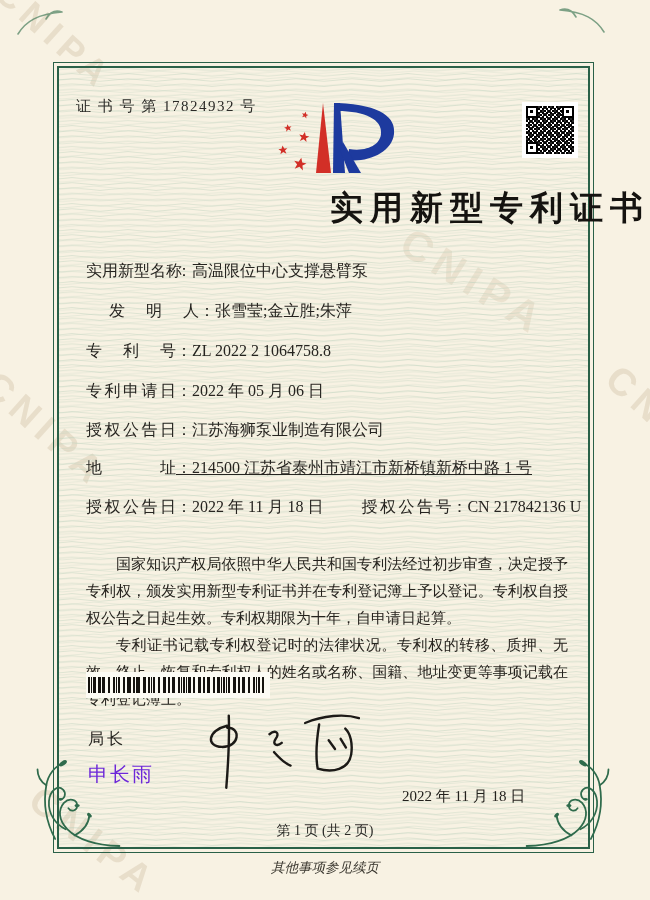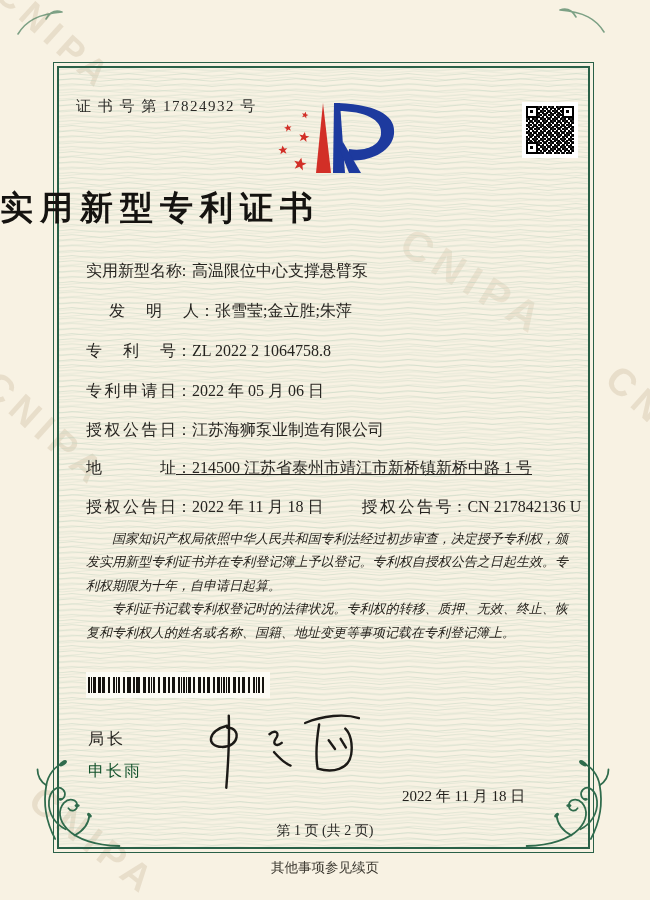--- a/index.html
+++ b/index.html
@@ -47,49 +47,49 @@
   .qr-inner{
     position:relative;width:100%;height:100%;
     background:
       repeating-conic-gradient(rgba(0,0,0,0.85) 0% 25%, transparent 25% 50%) 0 0/7px 7px,
       repeating-conic-gradient(#000 0% 25%, #fff 25% 50%) 0 0/4px 4px;
   }
   .finder{position:absolute;width:12px;height:12px;background:#fff;border:2.5px solid #000;box-sizing:border-box;}
   .finder::after{content:"";position:absolute;left:2px;top:2px;width:3px;height:3px;background:#000;}
   .f-tl{left:0;top:0;} .f-tr{right:0;top:0;} .f-bl{left:0;bottom:0;}
   .title{
-    left:0;top:186px;width:650px;text-align:left;
+    left:0;top:186px;width:650px;text-align:right;
     font-size:33px;font-weight:700;letter-spacing:7px;color:#151310;
   }
   
   .row{position:absolute;left:86px;font-size:16px;white-space:nowrap;color:#262420;}
   .lbl{display:inline-block;width:90px;text-align:justify;text-align-last:justify;vertical-align:bottom;}
   .lbl2{display:inline-block;width:90px;text-align:justify;text-align-last:justify;vertical-align:bottom;margin-left:34px;}
   .r0{top:261px;} .r1{top:301px;margin-left:23px;} .r2{top:341px;} .r3{top:381px;}
   .r4{top:420px;} .r5{top:458px;text-decoration:underline;} .r6{top:497px;}
   
-  .paras{left:86px;top:527px;width:482px;font-size:13px;font-style:italic;
+  .paras{left:86px;top:551px;width:482px;font-size:15px;
     line-height:1.8;text-align:justify;color:#25221d;}
   .paras p{margin:0;text-indent:2em;}
   
   .barcode-strip{left:86px;top:672px;width:184px;height:26px;background:#fcfbf4;}
   .barcode{
     position:absolute;left:2px;top:5px;width:176px;height:16px;
     background:
       repeating-linear-gradient(90deg,#15130f 0 2px,transparent 2px 5px),
       repeating-linear-gradient(90deg,transparent 0 3px,#15130f 3px 4px,transparent 4px 9px),
       repeating-linear-gradient(90deg,#15130f 0 1px,transparent 1px 7px);
   }
   
   .signer-title{left:88px;top:729px;font-size:16px;letter-spacing:3px;color:#23211d;}
-  .signer-name{left:88px;top:761px;font-size:16px;letter-spacing:2px;color:#14532d;}
+  .signer-name{left:88px;top:761px;font-size:20px;letter-spacing:2px;color:#6d28d9;}
   .sig{left:182px;top:708px;width:190px;height:84px;}
   .issue-date{left:402px;top:787px;font-size:15px;color:#23211d;}
   .page-info{left:0;top:822px;width:650px;text-align:center;font-size:14px;color:#2b2a27;}
-  .footer-note{left:0;top:859px;width:650px;text-align:center;font-size:13.5px;color:#3a372f;}
+  .footer-note{left:0;top:859px;width:650px;text-align:center;font-size:13.5px;font-style:italic;color:#3a372f;}
 </style>
 </head>
 <body>
 
 <span class="wm wm1">CNIPA</span>
 <span class="wm wm2">CNIPA</span>
 <span class="wm wm3">CNIPA</span>
 <span class="wm wm4">CNIPA</span>
 <span class="wm wm5">CNIPA</span>
 

